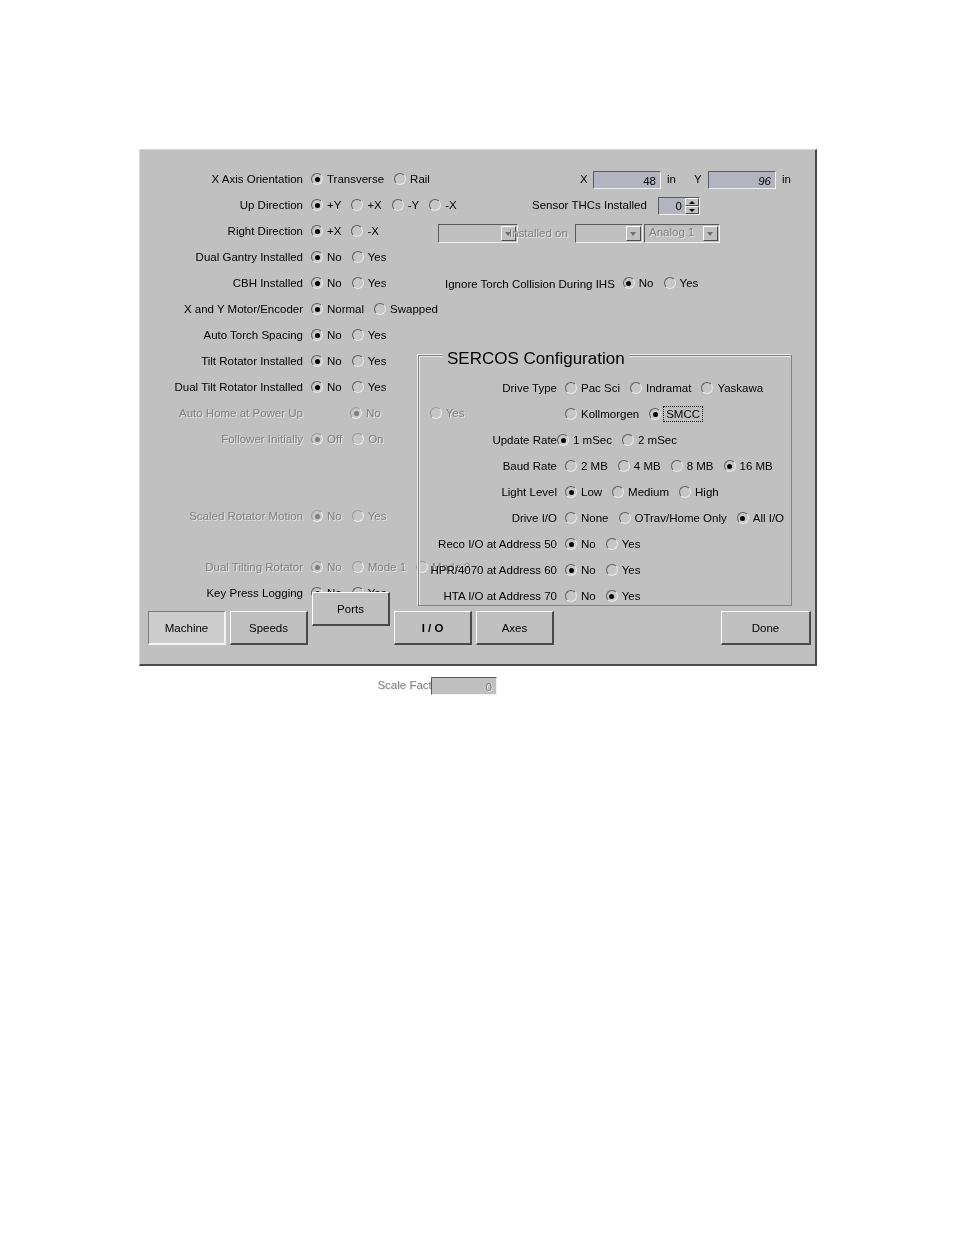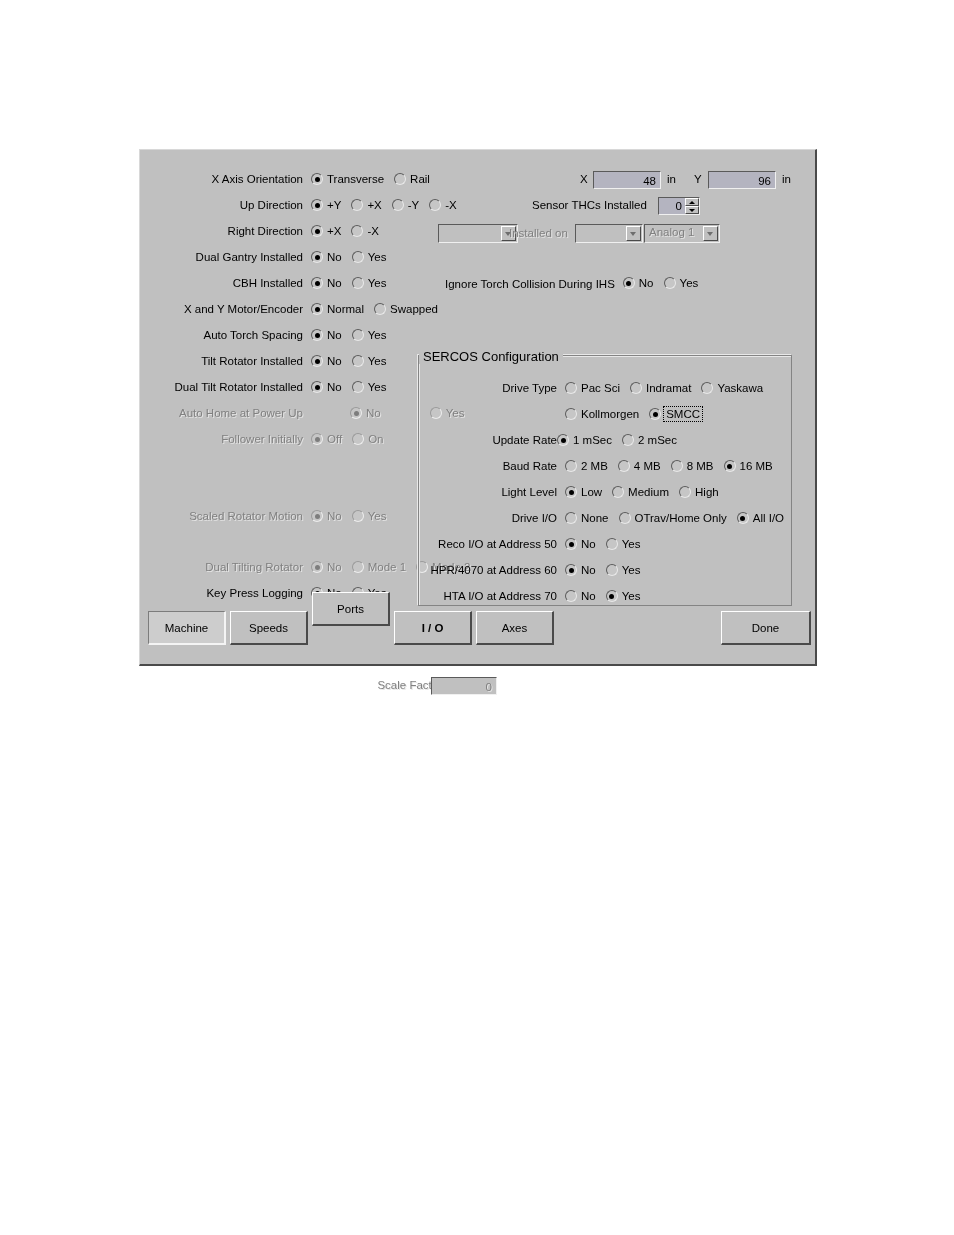--- a/index.html
+++ b/index.html
@@ -211,24 +211,24 @@
 
   
   .groupbox {
     position: absolute;
     border: 1px solid #848484;
     box-shadow: 1px 1px 0 #e8e8e8 inset, -1px -1px 0 #e8e8e8;
   }
   .group-title {
     position: absolute;
     top: -7px;
-    left: 0;
+    left: 24px;
     background: #c0c0c0;
     padding: 0 4px;
-    font-size: 13px;
+    font-size: 17px;
   }
 
   
   .btn {
     position: absolute;
     background: #c0c0c0;
     border-top: 1px solid #ffffff;
     border-left: 1px solid #ffffff;
     border-right: 2px solid #4a4a4a;
     border-bottom: 2px solid #4a4a4a;
@@ -427,21 +427,21 @@
   </div>
   <div class="tfield dis" style="position:absolute; left:291px; top:527px; width:66px;">0</div>
 
   <div class="row" style="left:370px; top:23px; width:140px; justify-content:flex-end;">
     <span class="lbl">Table Size</span>
   </div>
   <span style="position:absolute; left:440px; top:23px;">X</span>
   <div class="tfield" style="position:absolute; left:453px; top:21px; width:68px;">48</div>
   <span style="position:absolute; left:527px; top:23px;">in</span>
   <span style="position:absolute; left:554px; top:23px;">Y</span>
-  <div class="tfield" style="position:absolute; left:568px; top:21px; width:68px;">96</div>
+  <div class="tfield" style="position:absolute; left:568px; top:21px; width:68px;font-style:italic;">96</div>
   <span style="position:absolute; left:642px; top:23px;">in</span>
 
   <span style="position:absolute; left:392px; top:49px;">Sensor THCs Installed</span>
   <div class="spin-wrap" style="position:absolute; left:518px; top:47px;">
     <div class="spin-val">0</div>
     <div class="spin-btns">
       <div class="spin-btn up"></div>
       <div class="spin-btn down"></div>
     </div>
   </div>

